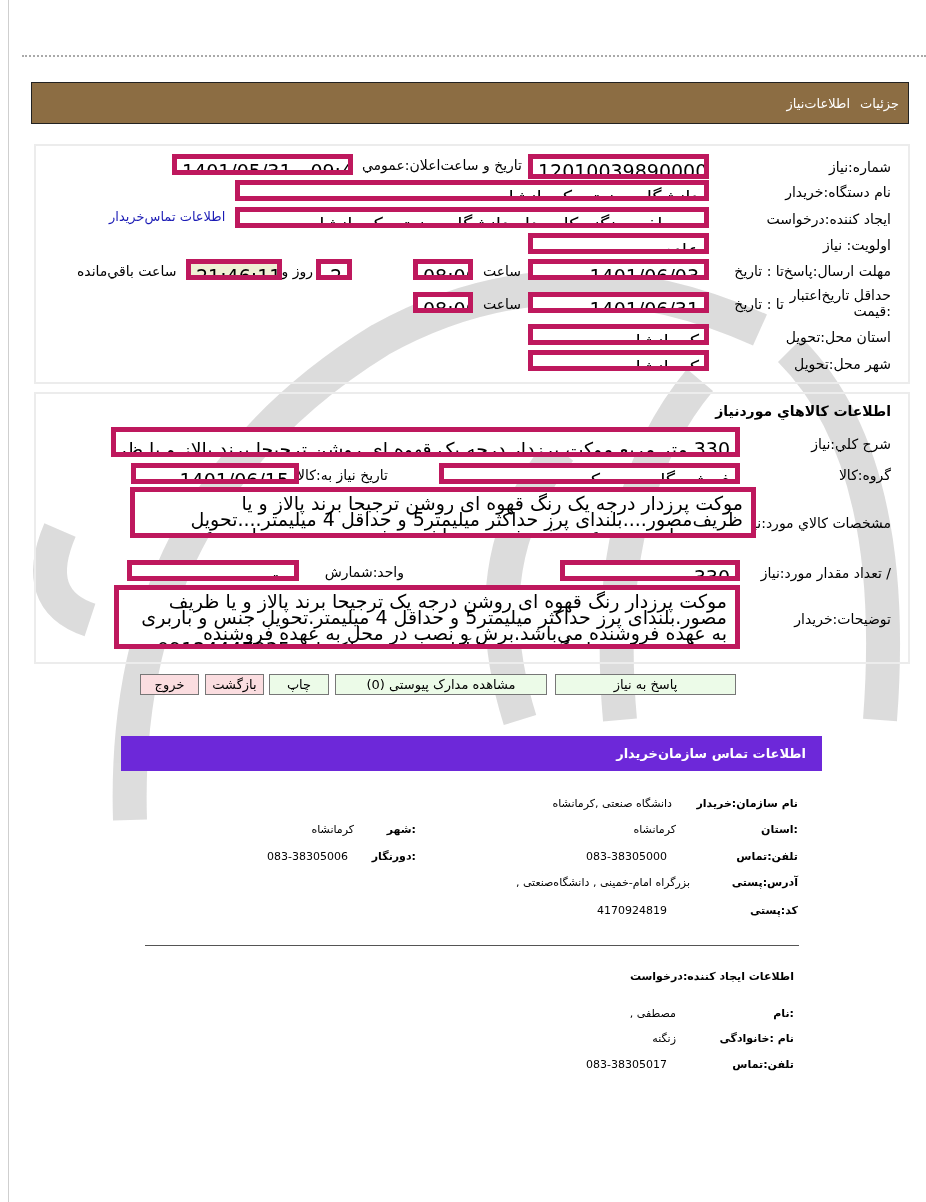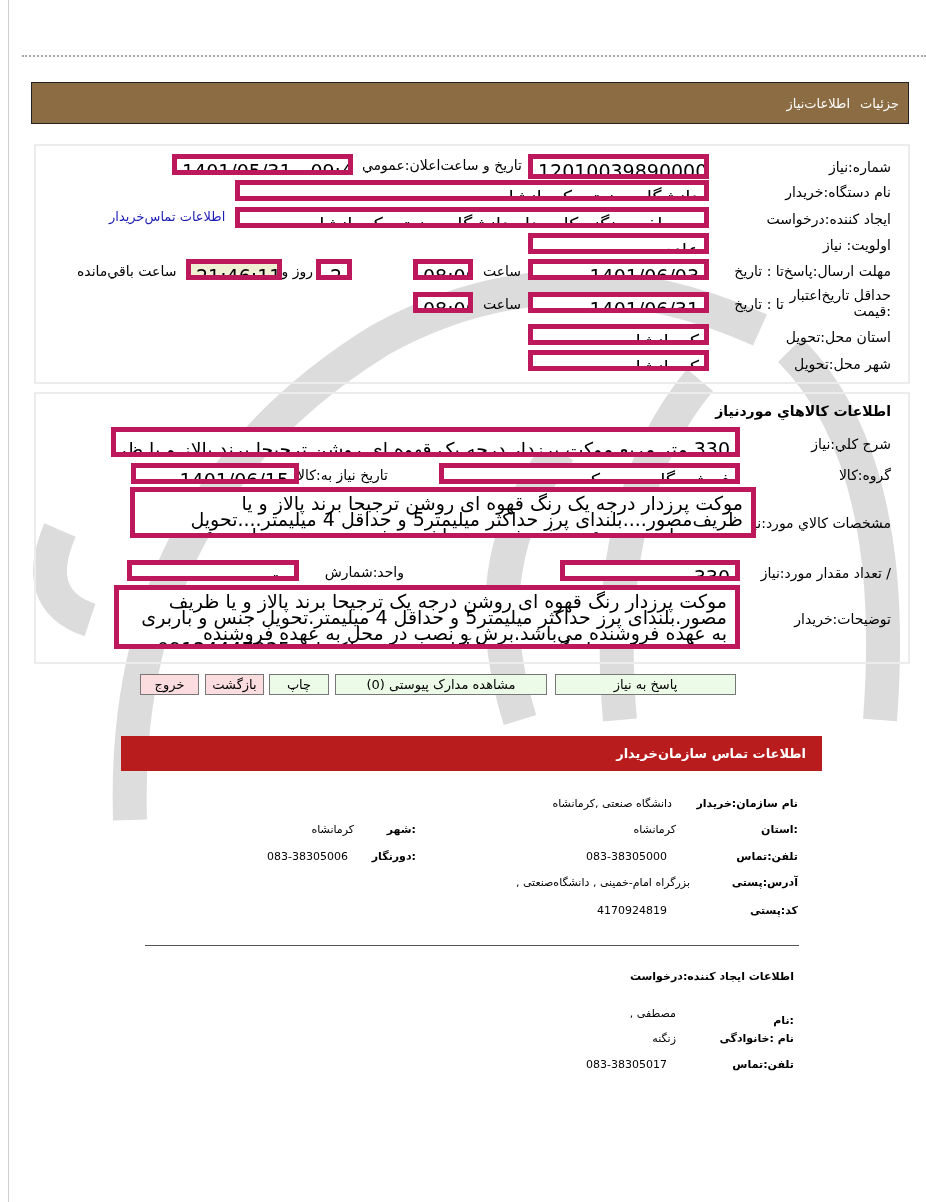--- a/index.html
+++ b/index.html
@@ -28,21 +28,21 @@
   .link { color:#1b1bb5; position:absolute; direction:rtl; font-size:13px; white-space:nowrap; }
   .sect-title { position:absolute; direction:rtl; font-weight:bold; font-size:14px; }
   .btn {
     position:absolute; height:21px; box-sizing:border-box; border:1px solid #777;
     font-size:13px; text-align:center; line-height:19px; direction:rtl; cursor:pointer;
   }
   .btn.green { background:#ecfbe8; }
   .btn.pink { background:#fbdde0; }
   .hdr2 {
     position:absolute; left:121px; top:736px; width:701px; height:35px;
-    background:#b91c1c; color:#fff; direction:rtl; font-weight:bold; font-size:13px;
+    background:#6d28d9; color:#fff; direction:rtl; font-weight:bold; font-size:13px;
   }
   .hdr2 span { position:absolute; right:16px; top:10px; }
   .ci { position:absolute; direction:rtl; white-space:nowrap; font-size:11px; }
   .ci.b { font-weight:bold; }
   .hr { position:absolute; left:145px; top:945px; width:654px; height:1px; background:#555; }
 </style>
 </head>
 <body>
 
 <div class="leftline"></div>
@@ -151,20 +151,20 @@
 <span class="ci b" style="right:128px; top:876px;">آدرس:پستی</span>
 <span class="ci" style="right:236px; top:876px;">بزرگراه امام-خمینی , دانشگاه‌صنعتی ,</span>
 
 <span class="ci b" style="right:128px; top:904px;">کد:پستی</span>
 <span class="ci" style="right:259px; top:904px; direction:ltr;">4170924819</span>
 
 <div class="hr"></div>
 
 <span class="ci b" style="right:132px; top:970px;">اطلاعات  ایجاد کننده:درخواست</span>
 
-<span class="ci b" style="right:132px; top:1007px;margin-top:7px;">:نام</span>
+<span class="ci b" style="right:132px; top:1007px;">:نام</span>
 <span class="ci" style="right:250px; top:1007px;">مصطفی ,</span>
 
 <span class="ci b" style="right:132px; top:1032px;">نام :خانوادگی</span>
 <span class="ci" style="right:250px; top:1032px;">زنگنه</span>
 
 <span class="ci b" style="right:132px; top:1058px;">تلفن:تماس</span>
 <span class="ci" style="right:259px; top:1058px; direction:ltr;">083-38305017</span>
 
 </body></html>

